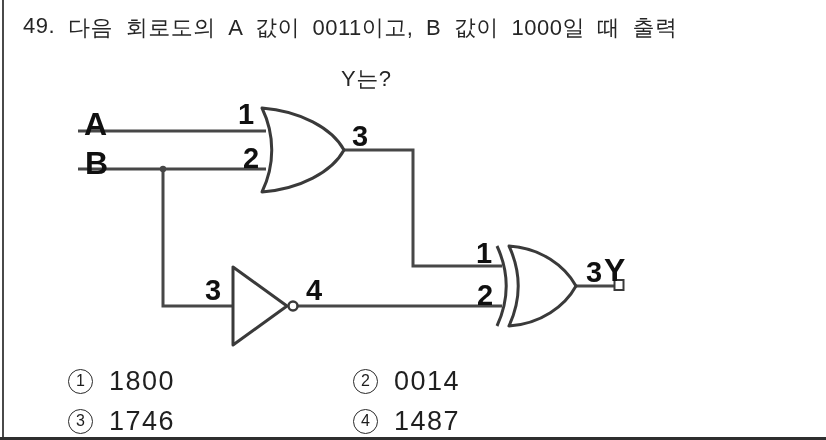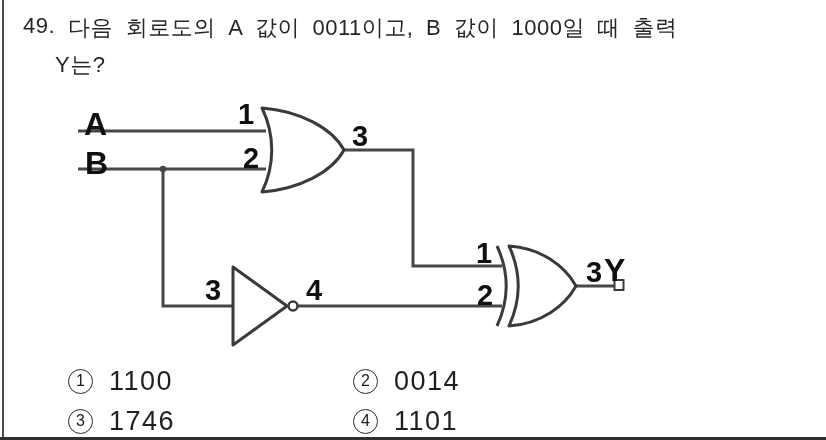--- a/index.html
+++ b/index.html
@@ -34,22 +34,23 @@
     font-size: 22px;
     letter-spacing: 0.5px;
     word-spacing: 6px;
     white-space: nowrap;
   }
   .q-line1 {
     display: flex;
     gap: 13px;
   }
   .q-line2 {
-    margin-top: 7px;
+    margin-top: 21px;
     margin-left: 32px;
+    text-align: center;
   }
   .circuit-svg {
     position: absolute;
     left: 0; top: 0;
     width: 826px; height: 440px;
   }
   .circuit-svg text {
     font-family: "Liberation Sans", sans-serif;
     font-weight: bold;
     fill: #101010;
@@ -133,37 +134,37 @@
     <text class="pin-label" x="476" y="263">1</text>
     <text class="pin-label" x="477" y="305">2</text>
     <text class="pin-label" x="586" y="282">3</text>
     <text class="io-label" x="604" y="281">Y</text>
   </svg>
 
   <div class="option opt-1">
     <span class="marker">
       <span>1</span>
     </span>
-    <span class="value">1100</span>
+    <span class="value">1800</span>
   </div>
 
   <div class="option opt-2">
     <span class="marker">
       <span>2</span>
     </span>
     <span class="value">0014</span>
   </div>
 
   <div class="option opt-3">
     <span class="marker">
       <span>3</span>
     </span>
     <span class="value">1746</span>
   </div>
 
   <div class="option opt-4">
     <span class="marker">
       <span>4</span>
     </span>
-    <span class="value">1101</span>
+    <span class="value">1487</span>
   </div>
 
 </div>
 
 </body></html>

